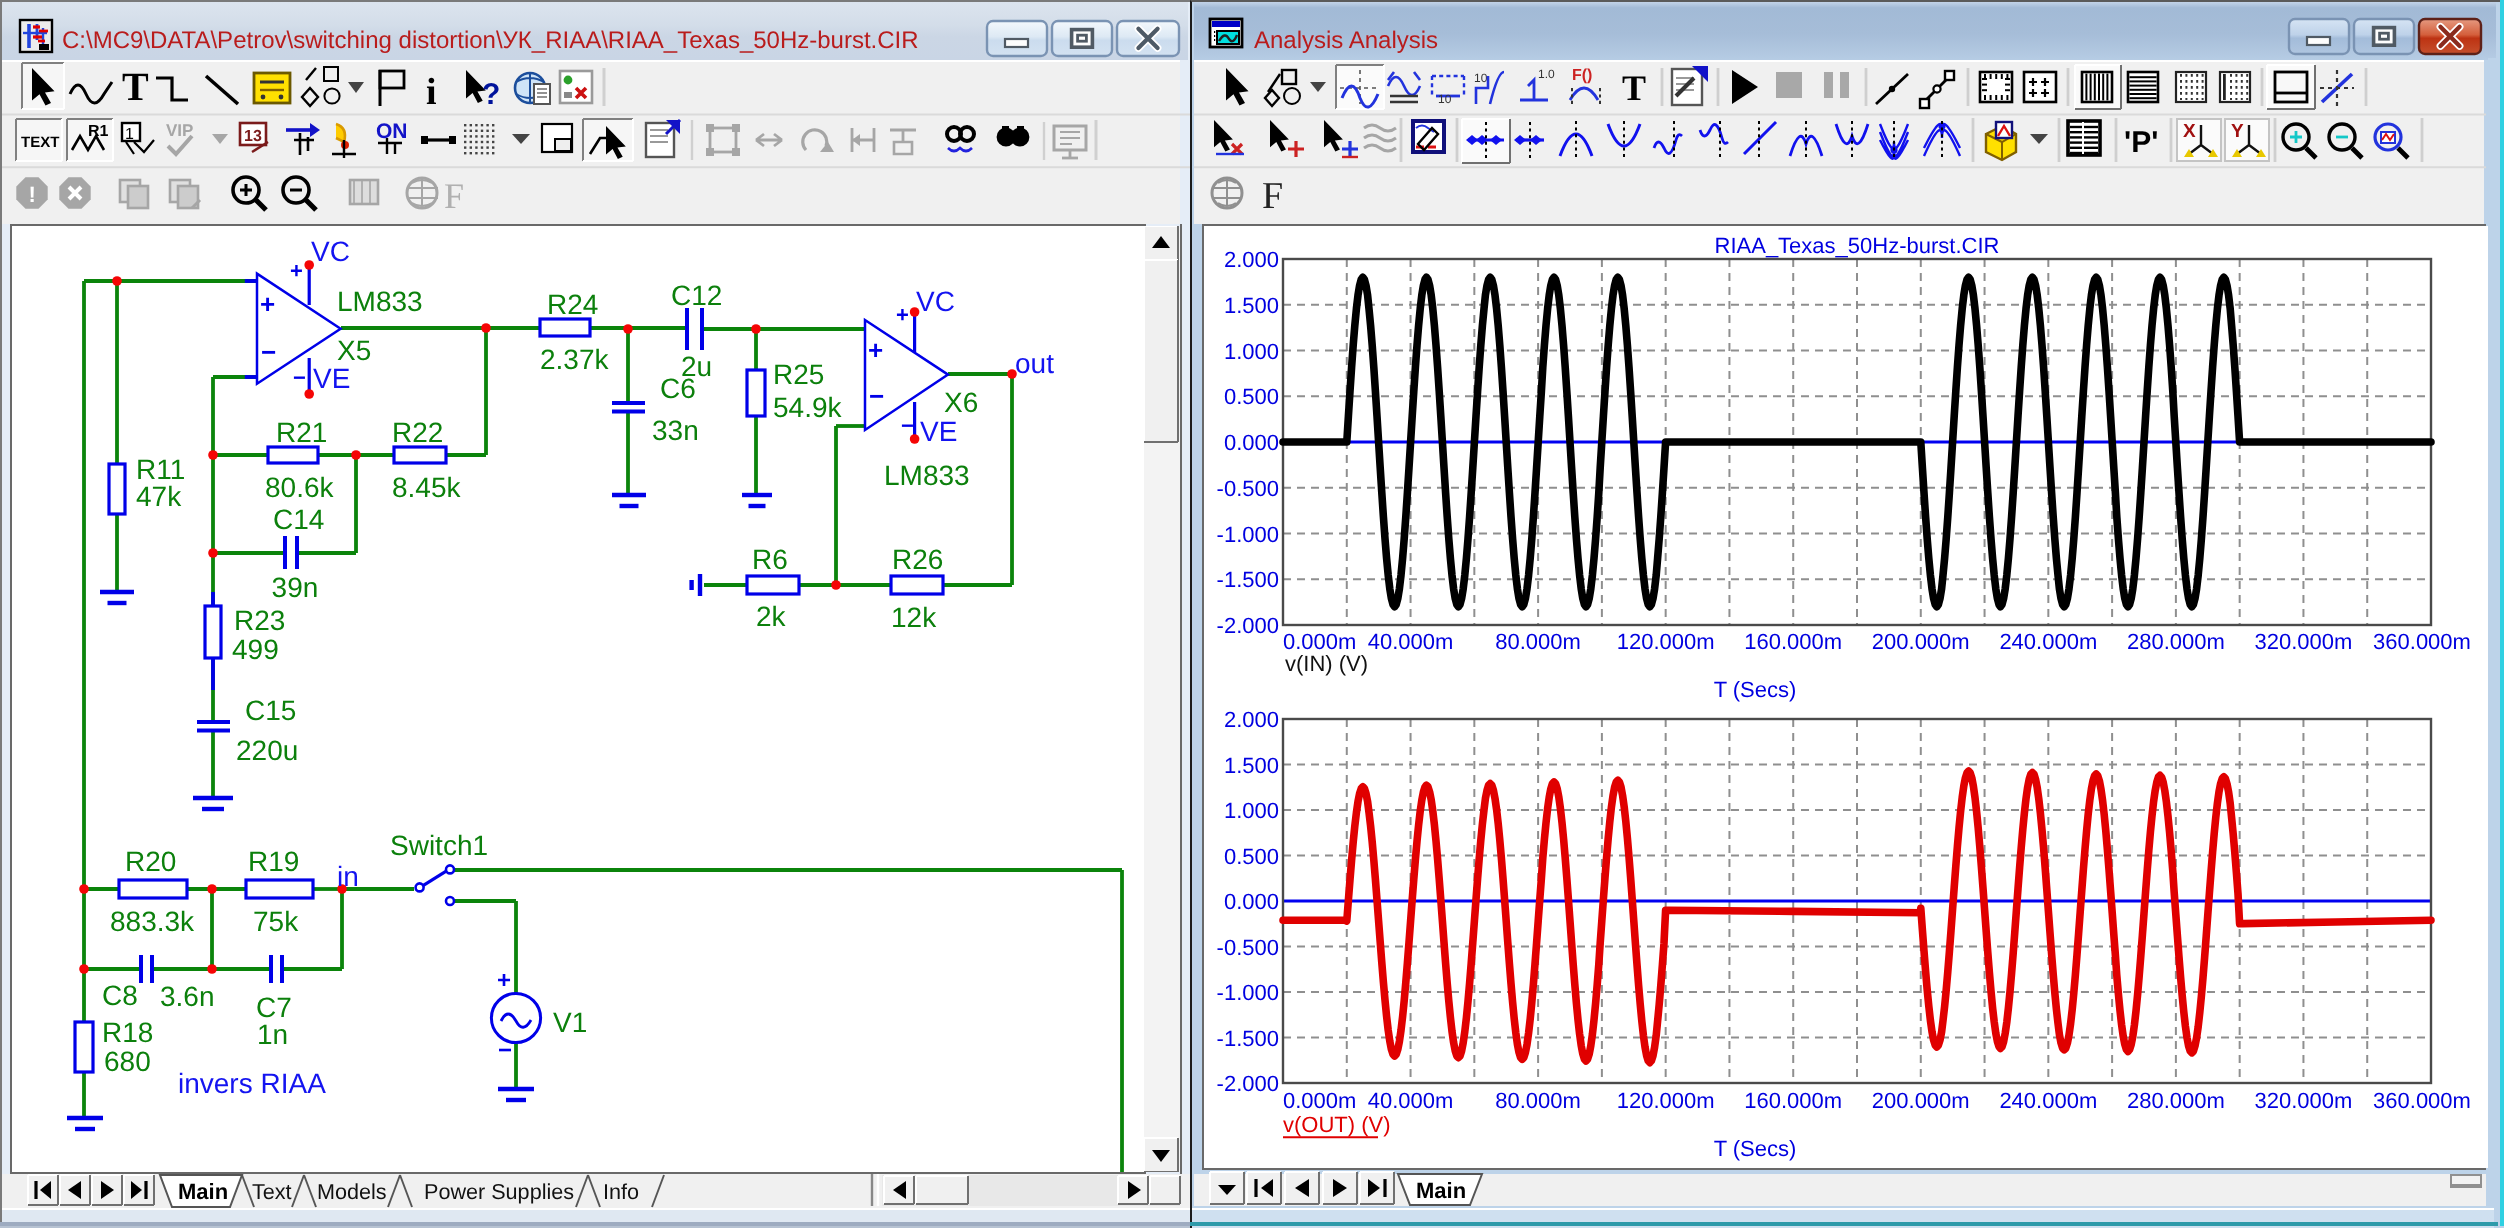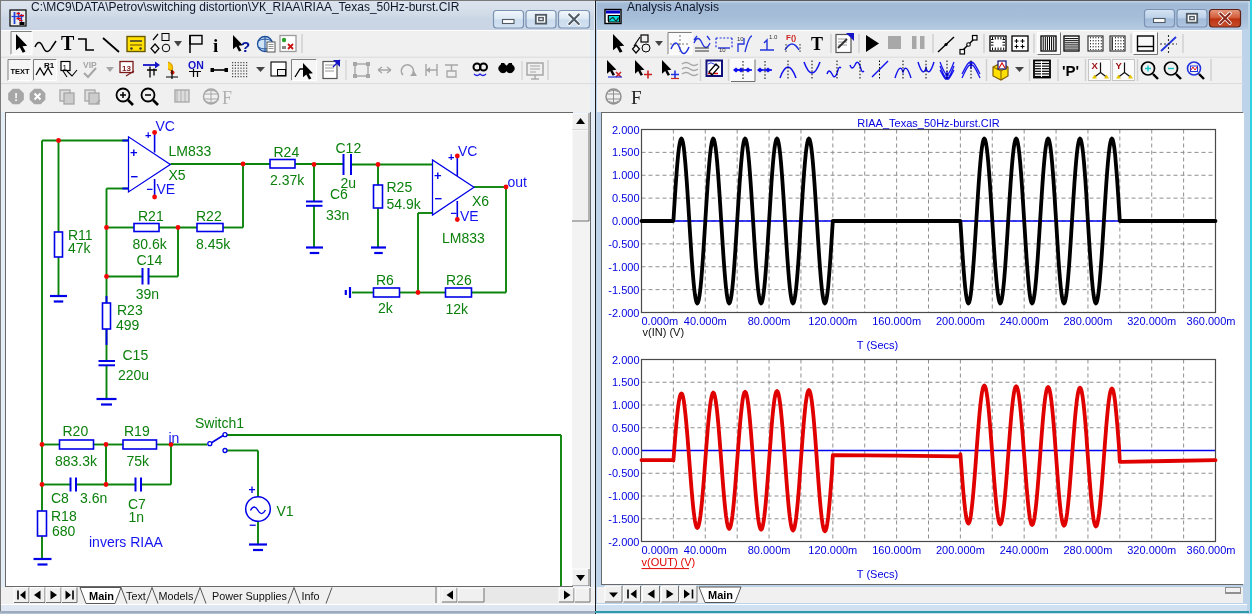--- a/index.html
+++ b/index.html
@@ -1,20 +1,20 @@
 <!DOCTYPE html>
 <html><head><meta charset="utf-8"><style>
 *{margin:0;padding:0;box-sizing:border-box}
 html,body{width:1252px;height:614px;overflow:hidden;background:#fff;font-family:"Liberation Sans",sans-serif}
 .win{position:absolute;top:0;height:614px}
 .tb{position:absolute;left:1px;right:1px;height:29px}
 .tbL{background:linear-gradient(#dce4ee 0%,#d3dde9 40%,#cbd6e5 60%,#c9d5e5 100%)}
 .tbR{background:linear-gradient(#c2d3e8 0%,#a2bad6 10%,#a6bdd8 55%,#b6cce4 100%)}
 .row{position:absolute;left:1px;right:1px;height:27px;background:#f0f0f0}
-.ttext{position:absolute;top:0;font-size:12px;color:#0f172a;white-space:nowrap}
+.ttext{position:absolute;top:13px;font-size:12px;color:#b91c1c;white-space:nowrap}
 svg{position:absolute;left:0;top:0}
 </style></head><body>
 <svg width="0" height="0">
     <defs>
 <linearGradient id="gI" x1="0" y1="0" x2="0" y2="1">
         <stop offset="0" stop-color="#f3f8fc"></stop>
         <stop offset="0.45" stop-color="#dde9f4"></stop>
         <stop offset="0.55" stop-color="#cbdcee"></stop>
         <stop offset="1" stop-color="#d3e2f1"></stop>
       </linearGradient>

